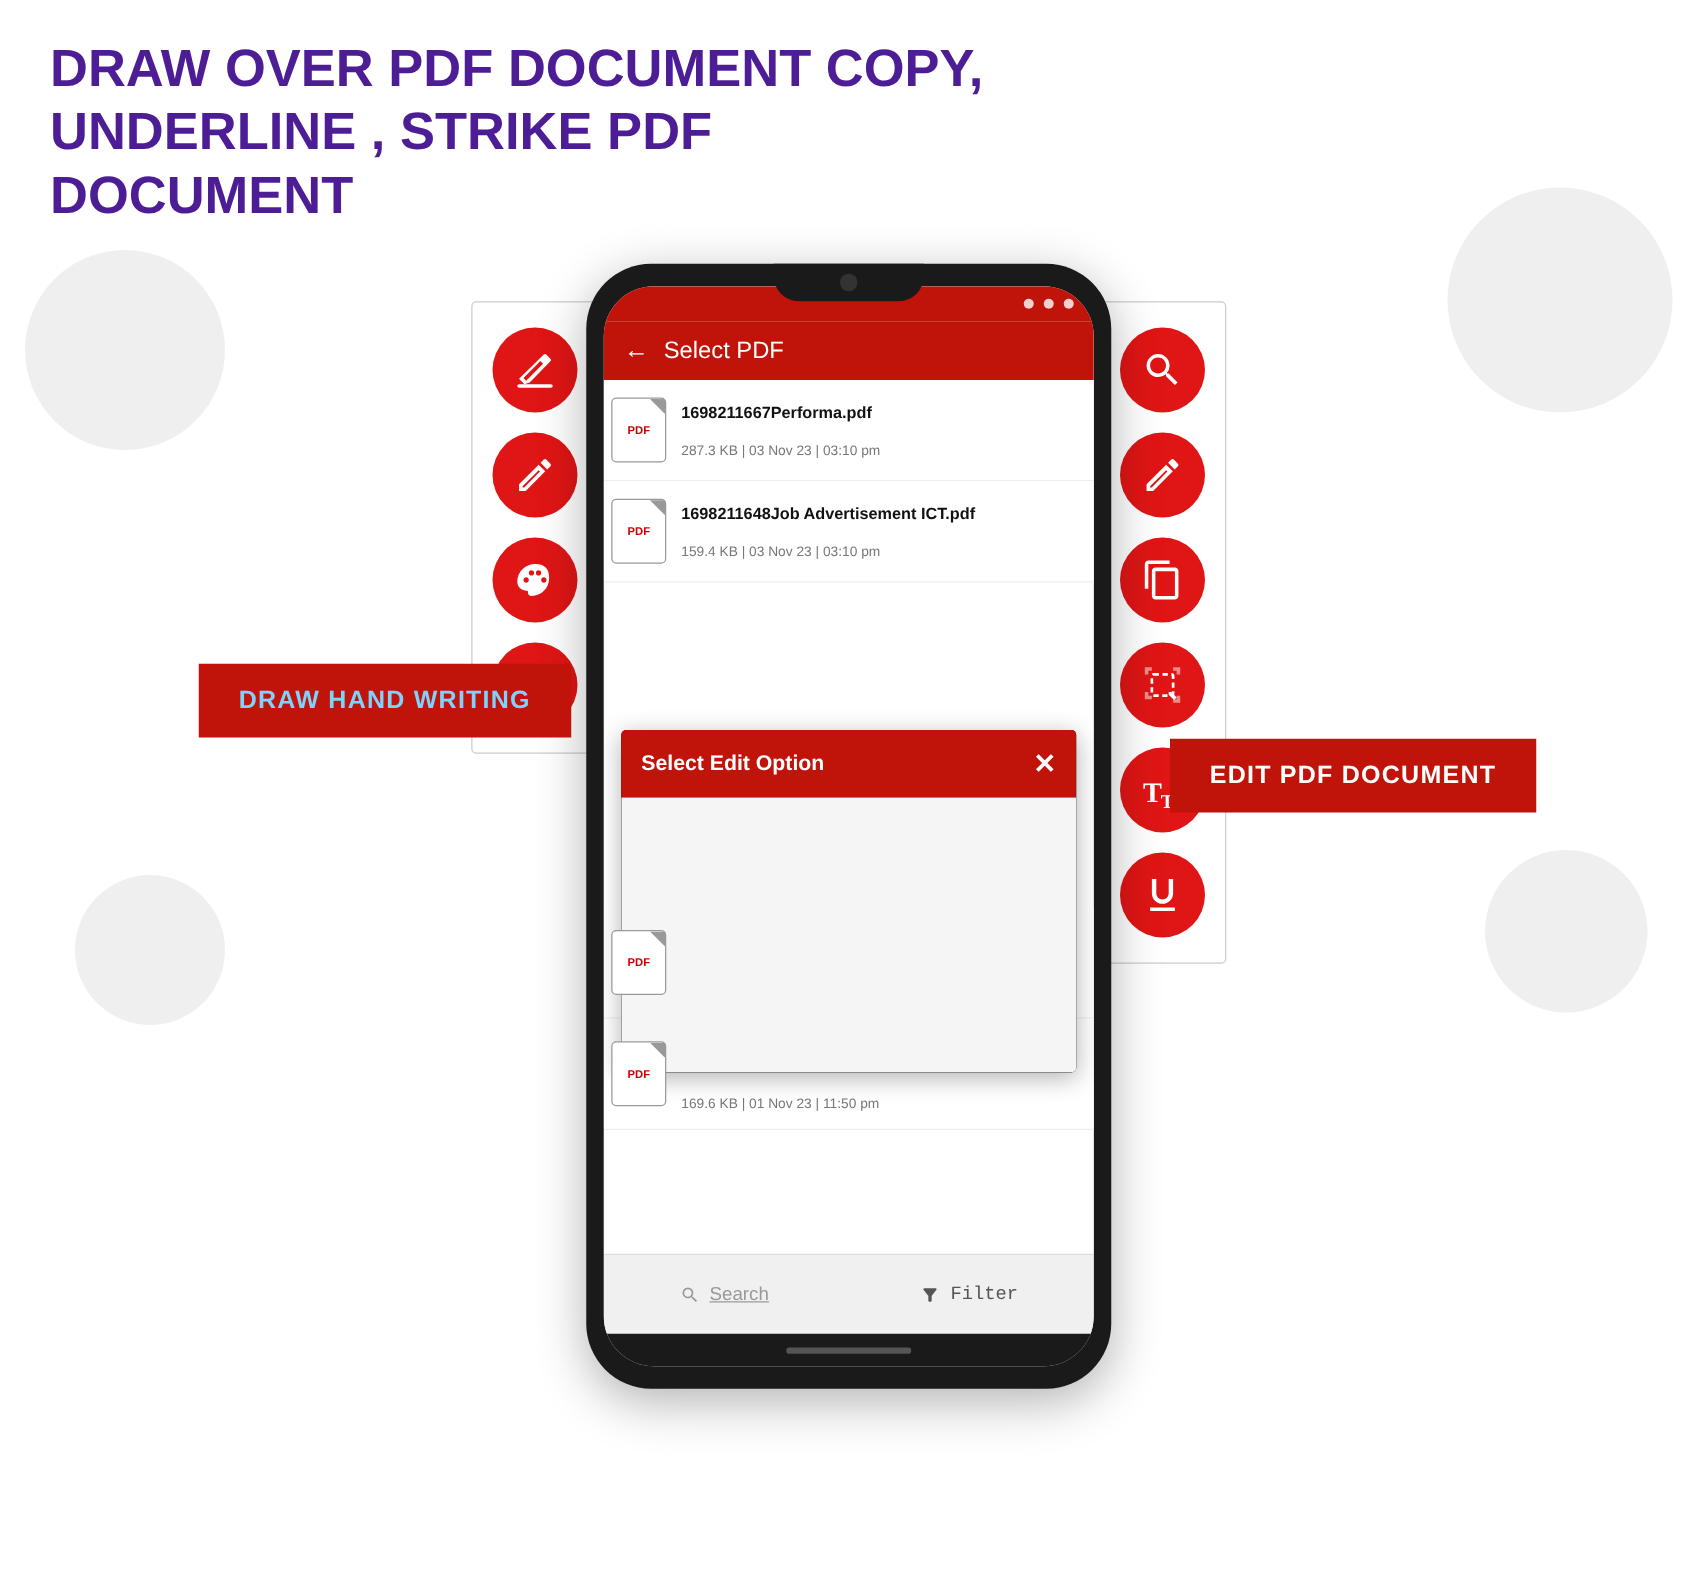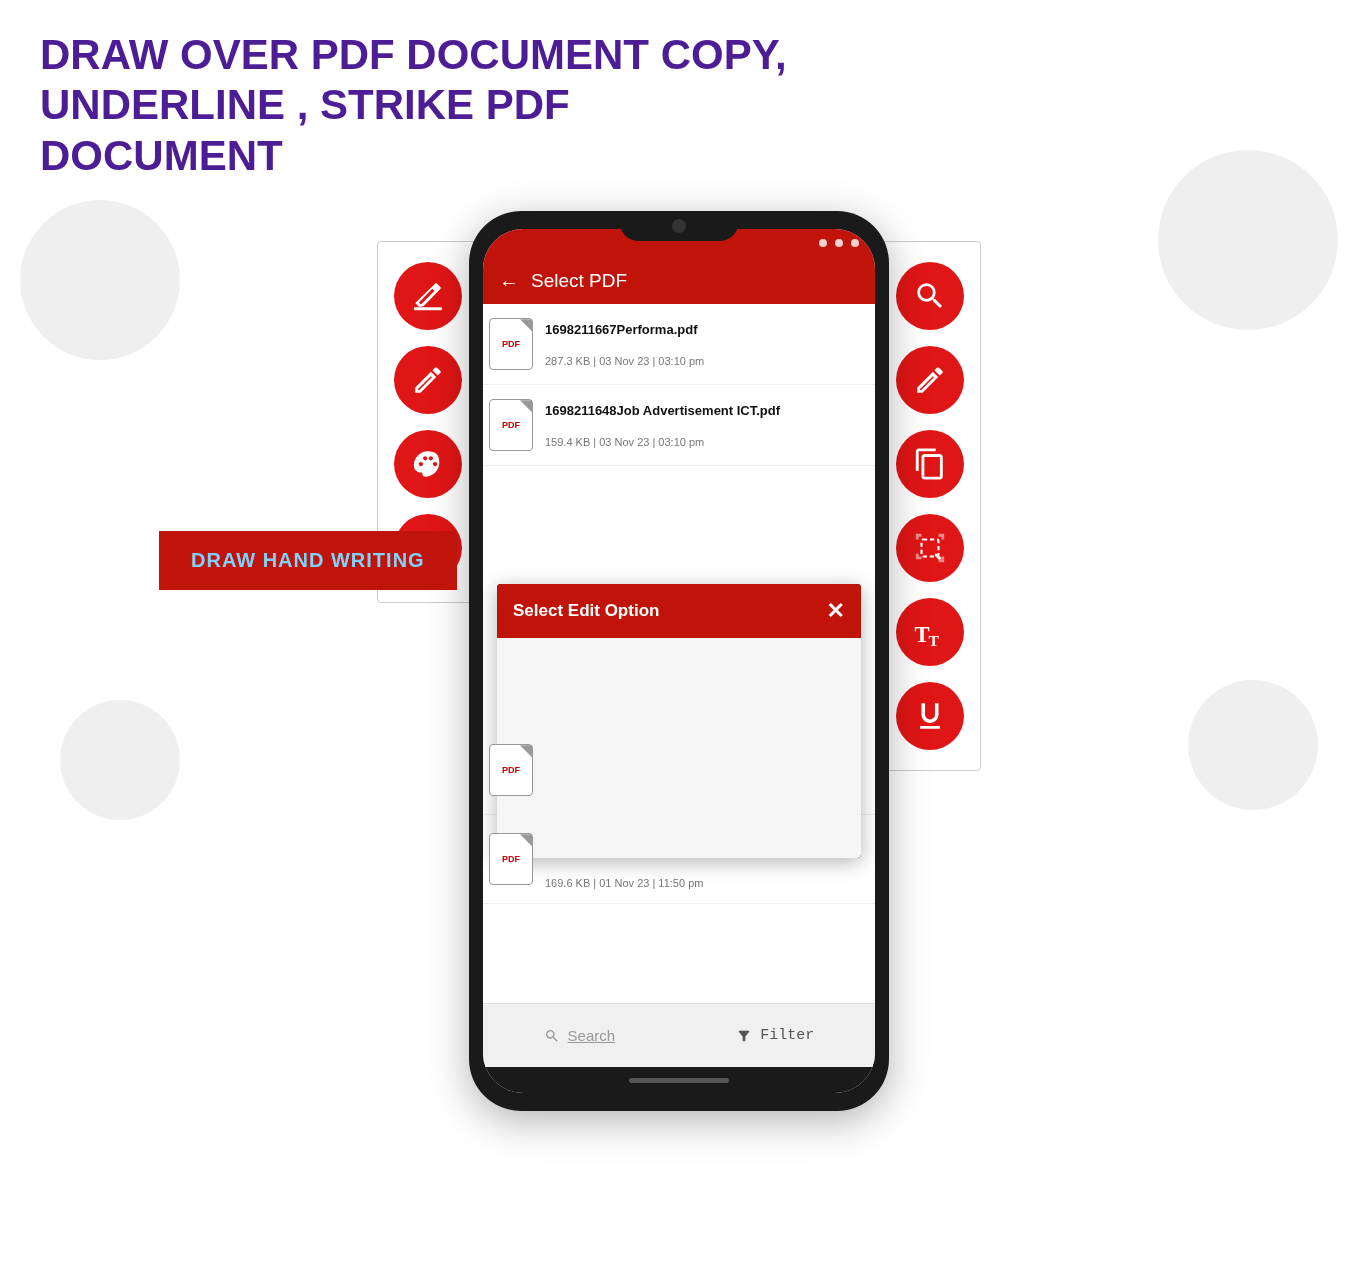--- a/index.html
+++ b/index.html
@@ -505,20 +505,23 @@
           <div class="home-indicator"></div>
         </div>
 
       </div>
     </div>
 
     <div class="draw-btn">
       <span>DRAW HAND WRITING</span>
     </div>
 
+    <div class="edit-btn">
+      <span>EDIT PDF DOCUMENT</span>
+    </div>
 
   </div>
 
   <div class="icon-panel-right">
 
     <div class="icon-btn">
       <svg viewBox="0 0 24 24" xmlns="http://www.w3.org/2000/svg">
         <path d="M15.5 14h-.79l-.28-.27A6.5 6.5 0 0016 9.5 6.5 6.5 0 109.5 16c1.61 0 3.09-.59 4.23-1.57l.27.28v.79l5 4.99L20.49 19l-4.99-5zm-6 0C7.01 14 5 11.99 5 9.5S7.01 5 9.5 5 14 7.01 14 9.5 11.99 14 9.5 14z"></path>
       </svg>
     </div>

